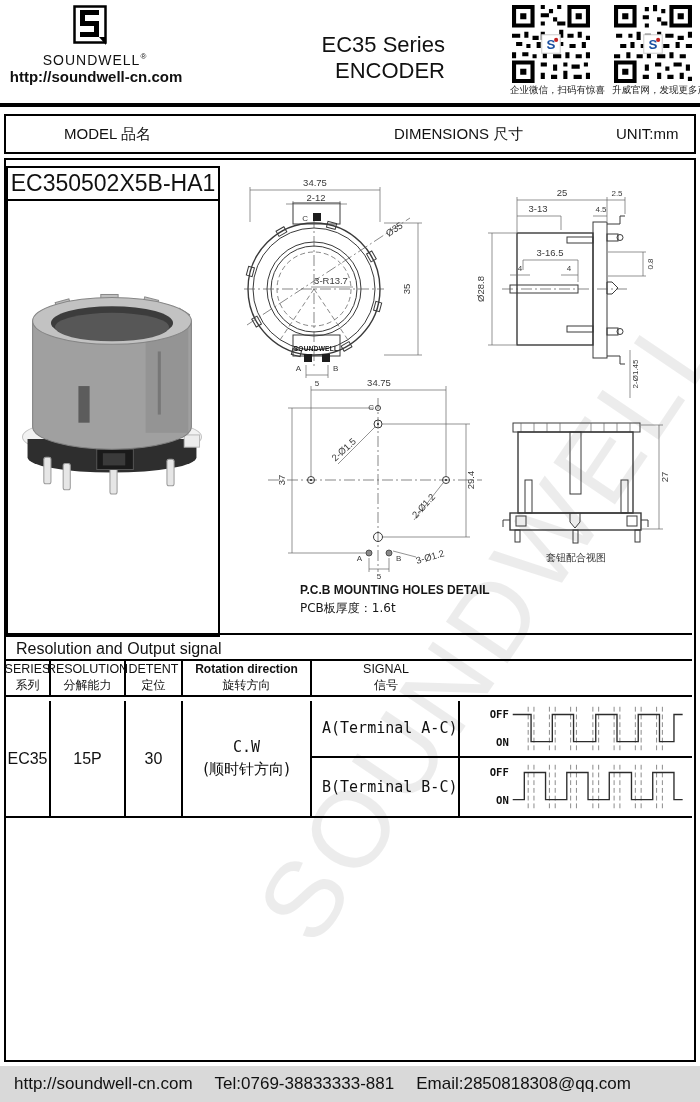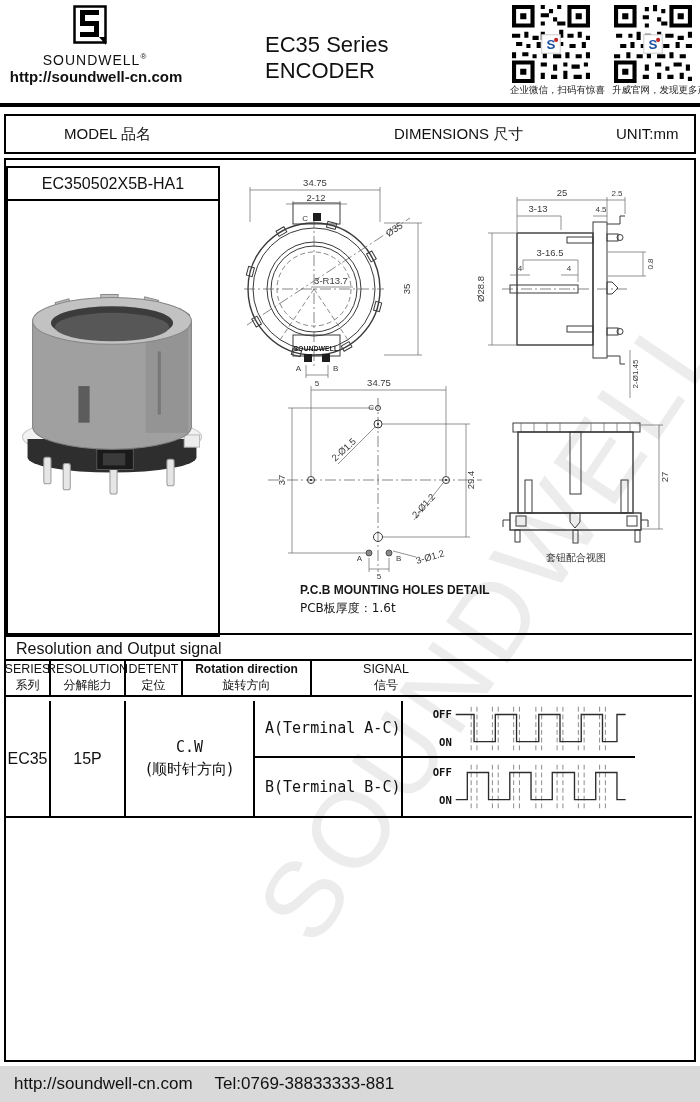--- a/index.html
+++ b/index.html
@@ -6,38 +6,38 @@
   .page{position:relative;width:700px;height:1102px;background:#fff;overflow:hidden;
         font-family:"Liberation Sans",sans-serif;color:#111;}
   .abs{position:absolute;}
 
   
   .brand-text{position:absolute;left:40px;top:52px;width:110px;text-align:center;
               font-size:14px;letter-spacing:1px;color:#111;}
   .reg{font-size:8px;vertical-align:super;}
   .site-text{position:absolute;left:6px;top:68px;width:180px;text-align:center;
              font-size:15px;font-weight:bold;}
-  .doc-title{position:absolute;left:265px;top:32px;width:180px;text-align:left;}
+  .doc-title{position:absolute;left:265px;top:32px;width:180px;text-align:right;}
   .doc-title .t1{font-size:22px;line-height:26px;}
   .doc-title .t2{font-size:22px;line-height:26px;}
   .qr-caption{position:absolute;top:84px;font-size:9.5px;color:#222;white-space:nowrap;}
   .header-rule{position:absolute;left:0;top:103px;width:700px;height:4px;background:#000;}
 
   
   .model-row{position:absolute;left:4px;top:114px;width:688px;height:36px;
              border:2px solid #000;background:#fff;}
   .model-row span{position:absolute;top:9px;font-size:15px;}
 
   
   .main-box{position:absolute;left:4px;top:158px;width:688px;height:900px;
             border:2px solid #000;background:transparent;}
   .left-col{position:absolute;left:6px;top:166px;width:210px;height:467px;
             border:2px solid #000;background:transparent;}
   .model-no{position:absolute;left:0;top:0;width:100%;height:31px;line-height:31px;
-            border-bottom:2px solid #000;text-align:center;font-size:16px;}
+            border-bottom:2px solid #000;text-align:center;font-size:23px;}
 
   .watermark{position:absolute;left:120px;top:560px;width:740px;text-align:center;
              font-size:108px;letter-spacing:6px;color:rgba(0,0,0,0.075);
              transform:rotate(-56deg);transform-origin:center;z-index:0;
              font-family:"Liberation Sans",sans-serif;pointer-events:none;}
 
   .drawings{position:absolute;left:216px;top:160px;z-index:2;}
   .product-svg{position:absolute;left:14px;top:266px;z-index:2;}
 
   
@@ -373,20 +373,23 @@
     </div>
   </div>
 
   <div class="spec-row">
     <div class="cell c-series">
       <div class="val">EC35</div>
     </div>
     <div class="cell c-res">
       <div class="val">15P</div>
     </div>
+    <div class="cell c-det">
+      <div class="val">30</div>
+    </div>
     <div class="cell c-rot">
       <div class="rot1 mono">C.W</div>
       <div class="rot2">(顺时针方向)</div>
     </div>
     <div class="cell c-sig split">
       <div class="half top">
         <span class="sig-text mono">A(Terminal A-C)</span>
       </div>
       <div class="half">
         <span class="sig-text mono">B(Terminal B-C)</span>
@@ -408,15 +411,16 @@
           <text x="48" y="18" text-anchor="end" style="font:bold 11px 'DejaVu Sans Mono',monospace;fill:#111;">OFF</text>
           <text x="48" y="47" text-anchor="end" style="font:bold 11px 'DejaVu Sans Mono',monospace;fill:#111;">ON</text>
         </svg>
       </div>
     </div>
   </div>
 
   <div class="footer">
     <span>http://soundwell-cn.com</span>
     <span class="gap">Tel:0769-38833333-881</span>
+    <span class="gap">Email:2850818308@qq.com</span>
   </div>
 
 </div>
 
 </body></html>

